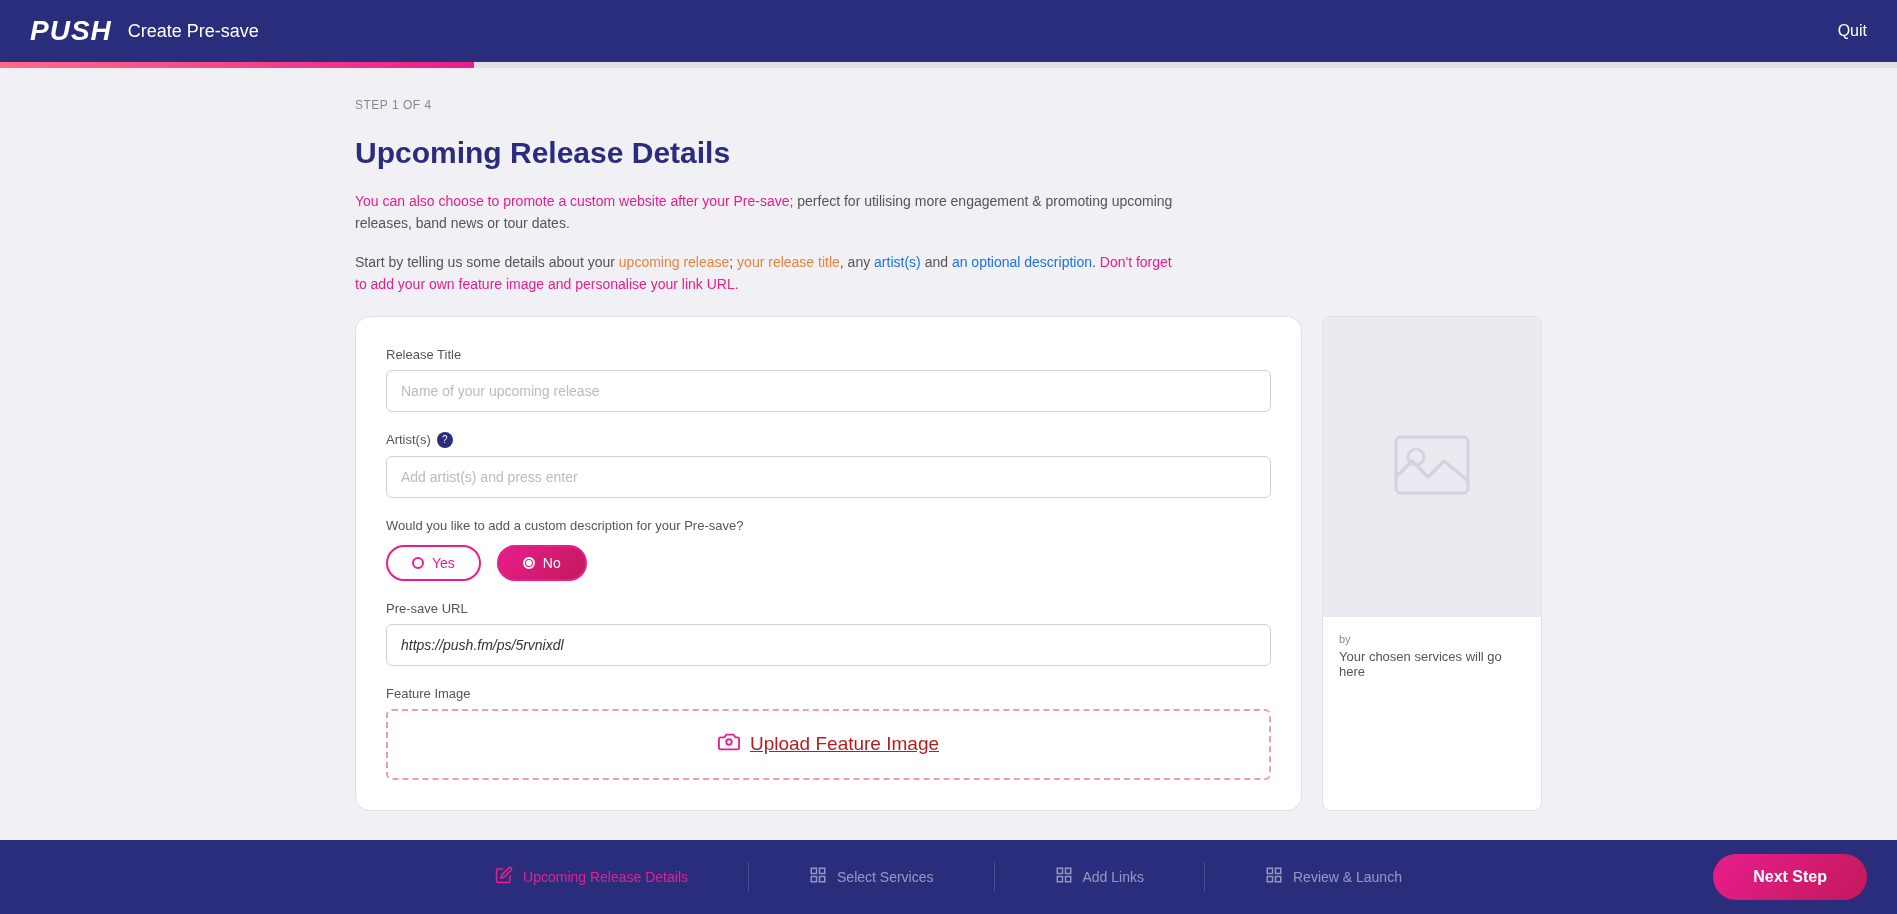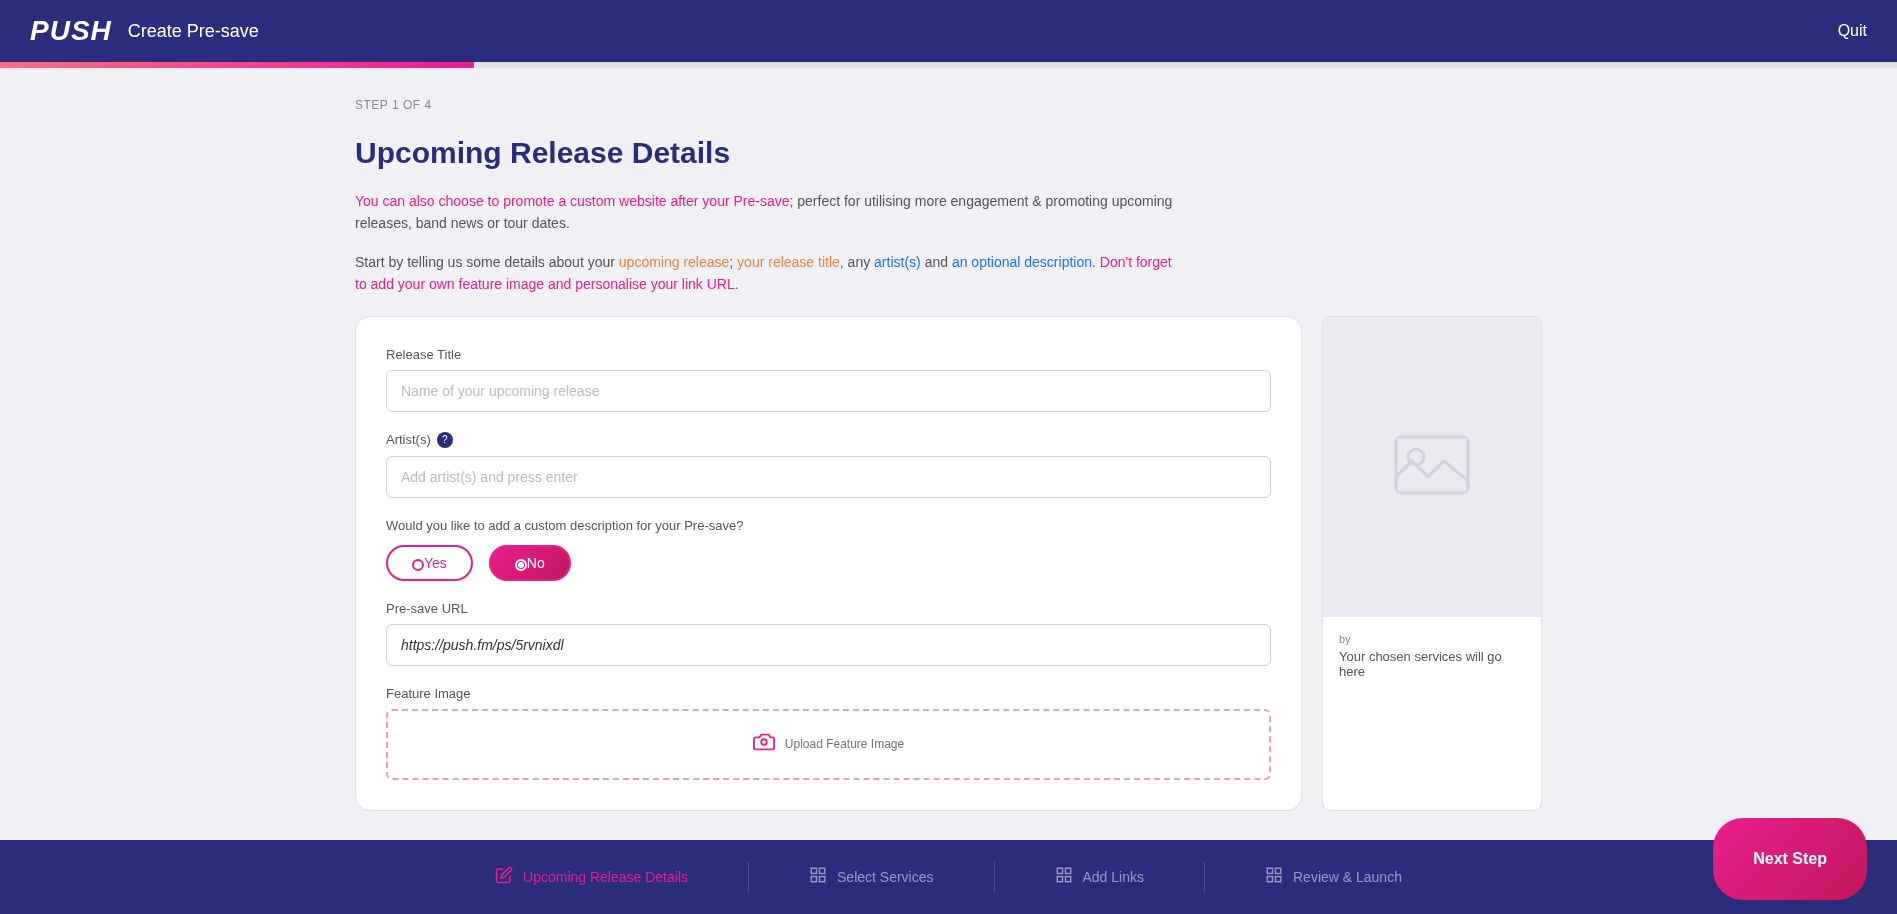--- a/index.html
+++ b/index.html
@@ -136,22 +136,22 @@
       margin-bottom: 20px;
     }
 
     .radio-btn {
       border-radius: 25px;
       padding: 8px 24px;
       font-size: 14px;
       font-weight: 500;
       cursor: pointer;
       display: flex;
-      align-items: flex-end;
-      gap: 0;
+      align-items: center;
+      gap: 8px;
       border: 2px solid #e91e8c;
     }
 
     .radio-btn-yes {
       background: white;
       color: #e91e8c;
     }
 
     .radio-btn-no {
       background: linear-gradient(135deg, #e91e8c, #c2185b);
@@ -200,22 +200,23 @@
       cursor: pointer;
       background: white;
     }
 
     .upload-icon {
       color: #e91e8c;
       font-size: 20px;
     }
 
     .upload-text {
-      color: #737373;
-      font-size: 12px;
+      color: #b91c1c;
+      font-size: 19px;
+      text-decoration: underline;
     }
 
     
     .preview-card {
       width: 220px;
       background: white;
       border-radius: 8px;
       border: 1px solid #e0e0e0;
       overflow: hidden;
       flex-shrink: 0;
@@ -294,21 +295,21 @@
     }
 
     .next-step-btn {
       position: fixed;
       bottom: 14px;
       right: 30px;
       background: linear-gradient(135deg, #e91e8c, #c2185b);
       color: white;
       border: none;
       border-radius: 30px;
-      padding: 32px 40px;
+      padding: 14px 40px;
       font-size: 16px;
       font-weight: 600;
       cursor: pointer;
     }
 
     .footer-divider {
       width: 1px;
       height: 30px;
       background: rgba(255,255,255,0.15);
     }

